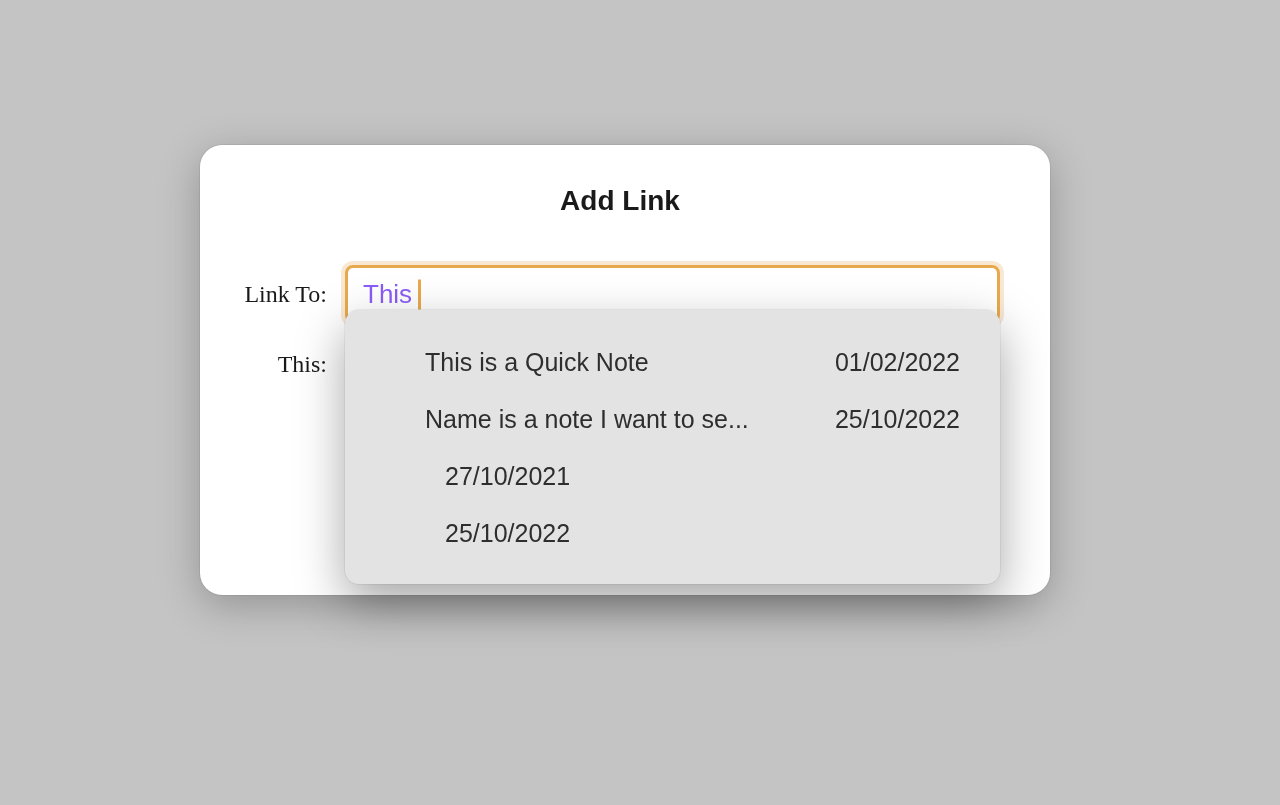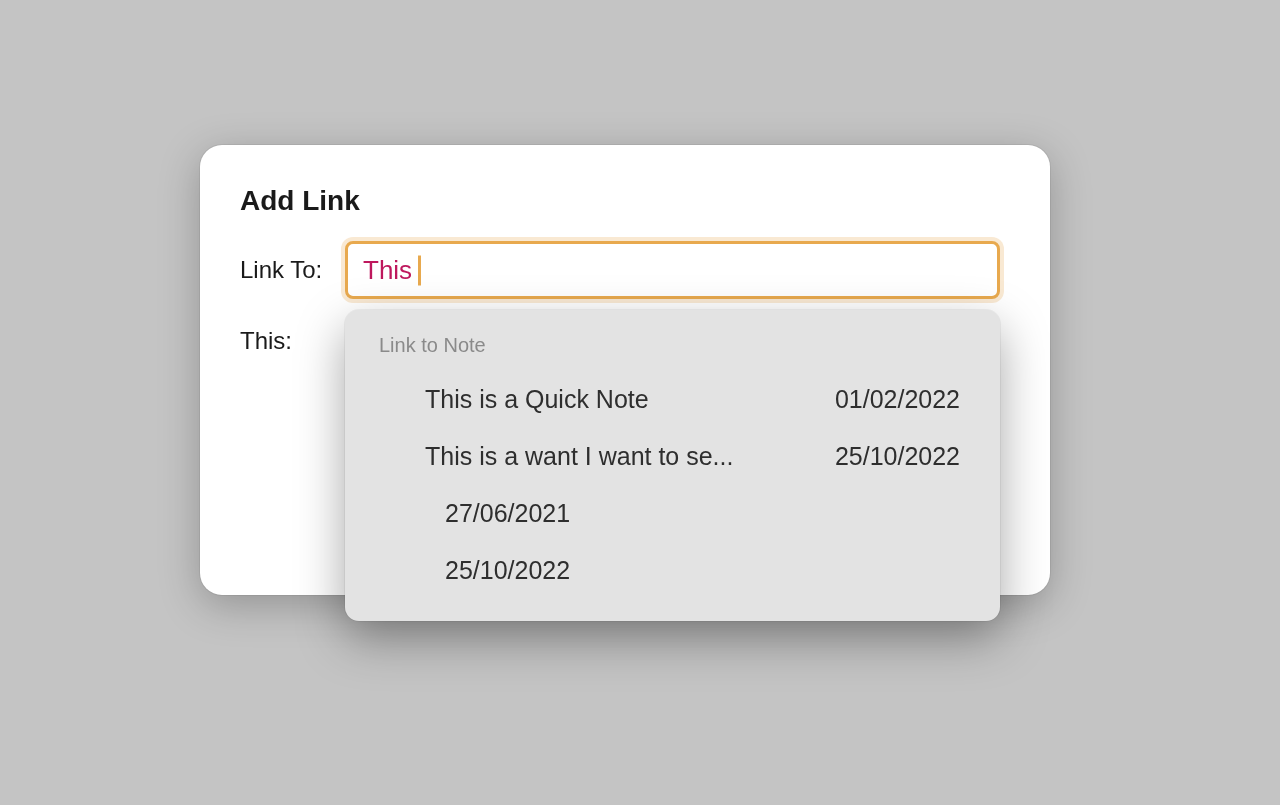--- a/index.html
+++ b/index.html
@@ -23,33 +23,35 @@
       height: 450px;
       background: #ffffff;
       border-radius: 22px;
       box-shadow: 0 10px 40px rgba(0,0,0,0.25), 0 0 0 1px rgba(0,0,0,0.06);
       padding: 40px 50px 30px 40px;
     }
     .dialog-title {
       font-size: 28px;
       font-weight: 700;
       color: #1a1a1a;
-      margin-bottom: 24px;
+      margin-bottom: 48px;
+      text-align: center;
     }
     .form-row {
       display: flex;
       align-items: center;
       margin-bottom: 28px;
     }
     .form-label {
       width: 105px;
-      text-align: left;
+      text-align: right;
       font-size: 24px;
       color: #1a1a1a;
       padding-right: 18px;
+      font-family: Liberation Serif, serif;
     }
     .text-input-wrapper {
       position: relative;
       flex: 1;
     }
     .text-input {
       width: 100%;
       height: 58px;
       border: 3px solid #e8a94e;
       border-radius: 8px;
@@ -59,21 +61,21 @@
       outline: none;
       background: #fff;
       box-shadow: 0 0 0 4px rgba(232,169,78,0.25);
     }
     .input-text-value {
       position: absolute;
       left: 18px;
       top: 50%;
       transform: translateY(-50%);
       font-size: 26px;
-      color: #be185d;
+      color: #8b5cf6;
       pointer-events: none;
       display: flex;
       align-items: center;
     }
     .caret {
       display: inline-block;
       width: 3px;
       height: 30px;
       background: #e8a94e;
       margin-left: 6px;
@@ -136,29 +138,28 @@
       </div>
     </div>
   </div>
 
   <div class="form-row">
     <div class="form-label">This:</div>
   </div>
 </div>
 
 <div class="dropdown">
-  <div class="dropdown-header">Link to Note</div>
 
   <div class="dropdown-item">
     <span class="item-title">This is a Quick Note</span>
     <span class="item-date">01/02/2022</span>
   </div>
   <div class="dropdown-item">
-    <span class="item-title">This is a want I want to se...</span>
+    <span class="item-title">Name is a note I want to se...</span>
     <span class="item-date">25/10/2022</span>
   </div>
   <div class="dropdown-item">
-    <span class="item-date">27/06/2021</span>
+    <span class="item-date">27/10/2021</span>
   </div>
   <div class="dropdown-item">
     <span class="item-date">25/10/2022</span>
   </div>
 </div>
 
 </body></html>

